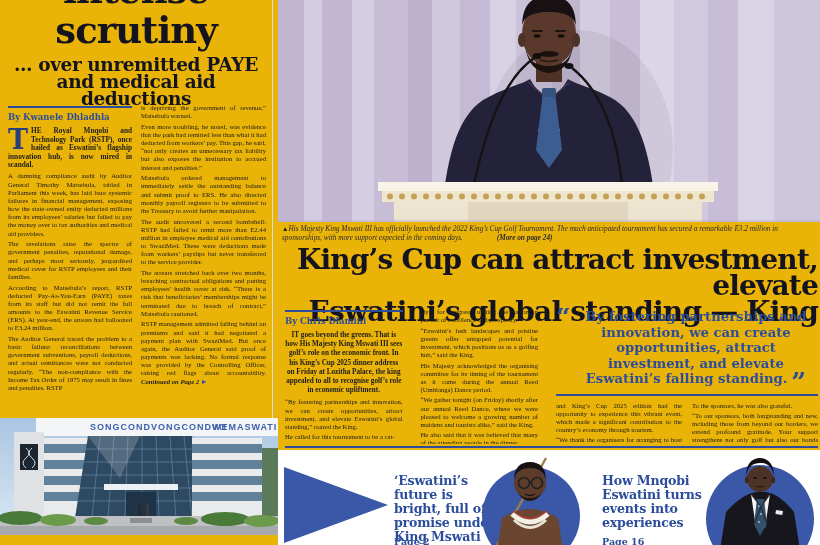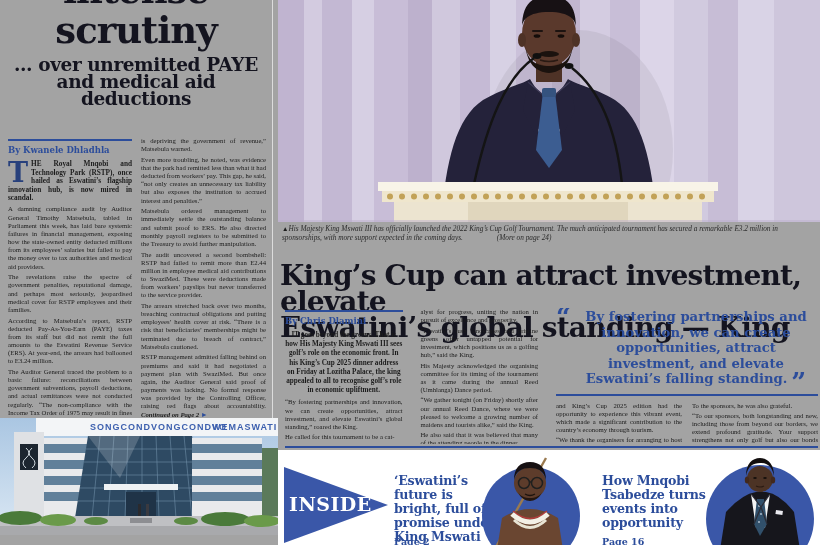--- a/index.html
+++ b/index.html
@@ -1,49 +1,49 @@
 <!DOCTYPE html>
 <html><head>
 <meta charset="utf-8">
 <style>
   html,body{margin:0;padding:0;background:#fff;}
-  .page{position:relative;width:820px;height:545px;overflow:hidden;background:#a3a3a3;
+  .page{position:relative;width:820px;height:545px;overflow:hidden;background:#eab308;
         font-family:"Liberation Serif",serif;color:#1c1c1c;}
 
   
   .lead{position:absolute;left:0;top:0;width:272px;height:426px;}
   .hl-wrap{position:absolute;left:0;top:-30px;width:272px;text-align:center;color:#14141f;}
   .hl-line{font-family:"DejaVu Serif",serif;font-weight:700;font-size:37px;line-height:40px;
            letter-spacing:-1px;margin:0;}
   .subhead{position:absolute;left:0;top:56px;width:272px;text-align:center;
            font-family:"DejaVu Serif",serif;font-weight:700;font-size:18.5px;line-height:17px;
            color:#14141f;letter-spacing:-0.4px;}
   .lead-body{position:absolute;left:8px;top:104px;width:258px;height:322px;display:flex;gap:9px;overflow:hidden;}
-  .lcol{width:124px;margin-top:33px;}
+  .lcol{width:124px;}
   .lcol2{width:125px;}
   .byline-rule{height:2px;background:#2c4d9b;margin:2px 0 4px 0;}
   .byline{font-family:"DejaVu Serif",serif;font-weight:700;font-size:8.5px;color:#2c4d9b;margin-bottom:5px;}
   .para{font-size:6.7px;line-height:8.15px;text-align:justify;margin:0 0 2.5px 0;}
   .intro-bold{font-weight:700;font-size:7.3px;line-height:8.6px;}
   .dropcap{float:left;font-family:"DejaVu Serif",serif;font-weight:700;font-size:27px;line-height:21px;
            color:#27407c;padding:2px 3px 0 0;}
   .continued{font-style:italic;font-weight:700;font-size:6.7px;}
   .cont-arrow{color:#2c4d9b;font-size:7px;}
 
   .v-divider{position:absolute;left:272px;top:0;width:1px;height:424px;background:#dcdcdc;}
 
   
   .main-photo{position:absolute;left:278px;top:0;width:542px;height:222px;overflow:hidden;background:#cbc2da;}
   .caption{position:absolute;left:282px;top:225px;width:534px;font-size:7.3px;line-height:8.8px;
            font-style:italic;color:#2b2b2b;}
   .cap-marker{font-style:normal;font-size:6.5px;color:#1c1c1c;}
-  .cap-more{font-weight:400;padding-left:32px;}
-
-  
-  .kings-hl{position:absolute;left:280px;top:263px;width:538px;text-align:left;margin:0;
+  .cap-more{font-weight:700;padding-left:32px;}
+
+  
+  .kings-hl{position:absolute;left:280px;top:247px;width:538px;text-align:right;margin:0;
             font-family:"DejaVu Serif",serif;font-weight:700;font-size:28px;line-height:26px;
             color:#14141f;letter-spacing:-0.8px;}
   .kings-body{position:absolute;left:285px;top:308px;width:533px;height:136px;display:flex;gap:18px;overflow:hidden;}
   .kcol{width:126px;}
   .kcol34{width:262px;}
   .kpara{font-size:6.7px;line-height:8.1px;text-align:justify;margin:0 0 2.5px 0;}
   .kintro{font-weight:700;font-size:7.2px;line-height:9.2px;text-align:center;margin:0 0 3px 0;}
   .pullquote{position:relative;padding:1px 2px 0 20px;color:#2c4d9b;
              font-family:"DejaVu Serif",serif;font-weight:700;font-size:13.2px;line-height:15.5px;
              text-align:center;}
@@ -245,42 +245,41 @@
           <p class="kpara">“To our sponsors, both longstanding and new, including those from beyond our borders, we extend profound gratitude. Your support strengthens not only golf but also our bonds with regional partners, fostering unity across Southern Africa. We urge you to deepen these partnerships, as they are vital to our collective success,” added the King.</p>
         </div>
       </div>
     </div>
   </div>
 
   <div class="full-rule"></div>
 
   <section class="inside">
     <div class="inside-arrow"></div>
-    <div class="inside-label">INSIDE</div>
 
     <div class="teaser t1">‘Eswatini’s future is bright, full of promise under King Mswati III’</div>
     <div class="page-label t1p">Page 2</div>
 
     <div class="circle c1"></div>
     <svg class="fig f1" width="92" height="100" viewBox="0 0 92 100">
       <line x1="8" y1="98" x2="62" y2="2" stroke="#9a7a50" stroke-width="2.4"></line>
       <path d="M18,62 Q46,44 74,62 L80,100 L12,100 Z" fill="#6a4631"></path>
       <path d="M29,55 Q46,70 63,55" stroke="#b43c3c" stroke-width="1.6" fill="none"></path>
       <path d="M28,58 Q46,74 64,58" stroke="#f3f0e6" stroke-width="5" fill="none"></path>
       <path d="M30,64 Q46,79 62,64" stroke="#e8e4d4" stroke-width="3" fill="none"></path>
       <circle cx="46" cy="27" r="16" fill="#5d3c2b"></circle>
       <path d="M30,24 C30,12 36,6 46,6 C56,6 62,12 62,24 C60,15 54,12 46,12 C38,12 32,15 30,24 Z" fill="#161012"></path>
       <path d="M34,36 C38,44 54,44 58,36 C56,42 50,45 46,45 C42,45 36,42 34,36 Z" fill="#241711"></path>
       <circle cx="40" cy="27" r="5.5" fill="none" stroke="#20201f" stroke-width="1.5"></circle>
       <circle cx="53" cy="27" r="5.5" fill="none" stroke="#20201f" stroke-width="1.5"></circle>
       <line x1="45" y1="26" x2="48" y2="26" stroke="#20201f" stroke-width="1.5"></line>
       <path d="M41,38 Q46,41 51,38" stroke="#1d130e" stroke-width="1.3" fill="none"></path>
     </svg>
 
-    <div class="teaser t2">How Mnqobi Tsabedze turns events into opportunity</div>
+    <div class="teaser t2">How Mnqobi Eswatini turns events into experiences</div>
     <div class="page-label t2p">Page 16</div>
 
     <div class="circle c2"></div>
     <svg class="fig f2" width="100" height="96" viewBox="0 0 100 96">
       <path d="M16,58 Q32,40 46,38 L56,38 Q70,40 84,58 L90,96 L10,96 Z" fill="#16161c"></path>
       <polygon points="41,40 51,53 60,40 55,74 46,74" fill="#f4f4f4"></polygon>
       <polygon points="47,45 54,45 57,70 50,82 44,70" fill="#31506b"></polygon>
       <circle cx="49" cy="52" r="0.9" fill="#b8c6d4"></circle>
         <circle cx="51" cy="60" r="0.9" fill="#b8c6d4"></circle>
         <circle cx="49" cy="68" r="0.9" fill="#b8c6d4"></circle>

